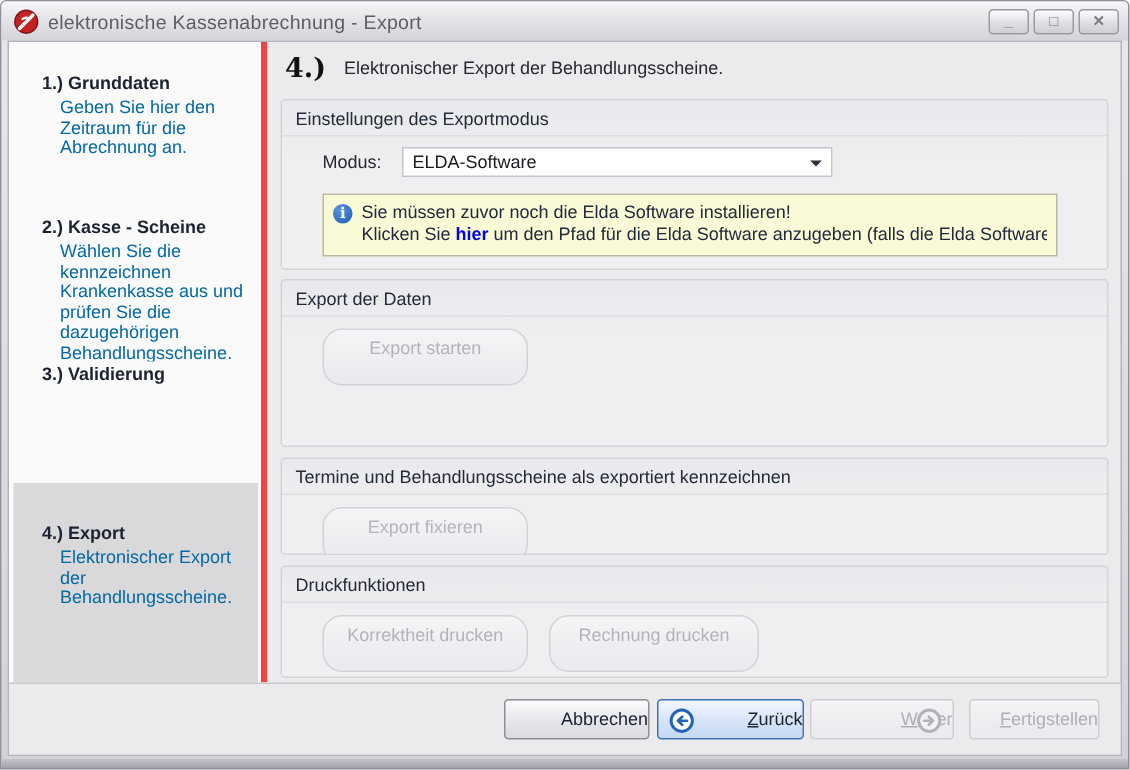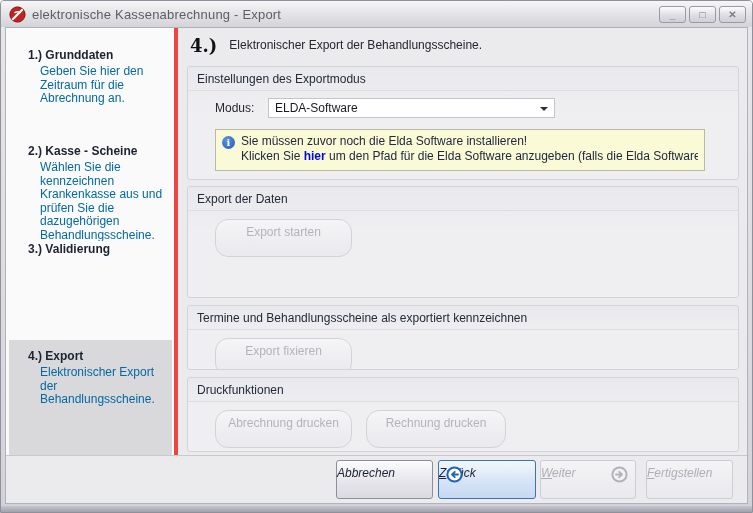--- a/index.html
+++ b/index.html
@@ -31,21 +31,21 @@
   
   .sidebar { position:absolute; top:0; left:0; width:172px; bottom:48px;
              background:#fafafb; border-right:4px solid #ef4444; }
   .step { position:absolute; left:10px; right:4px; }
   .step-head { font-weight:bold; color:#1c2230; padding-left:12px; text-indent:-12px; margin-left:12px; }
   .step-desc { color:#0369a1; margin-left:24px; margin-top:3px; line-height:13.5px; width:130px; }
   .step-1 { top:20px; }
   .step-2 { top:116px; }
   .step-2 .step-desc { height:80px; overflow:hidden; }
   .step-3 { top:214px; background:#fafafb; }
-  .step-4 { top:312px; left:3px; right:2px; height:148px; background:#d9d9dc; padding:9px 4px 0 7px; }
+  .step-4 { top:294px; left:3px; right:2px; height:148px; background:#d9d9dc; padding:26px 4px 0 7px; }
 
   
   .main { position:absolute; top:0; left:173px; right:0; bottom:48px; padding:8px 8px 0 8px; }
   .main-header { height:26px; display:flex; align-items:flex-start; margin-left:3px; }
   .big-step { font-family:"DejaVu Serif", serif; font-weight:bold; font-size:18px;
               color:#111; line-height:20px; margin-right:12px; }
   .main-title { color:#26262e; padding-top:2px; }
 
   .group { border:1px solid #d3d3da; border-radius:3px;
            background:linear-gradient(#e9e9ed, #efeff2 40%); overflow:hidden; }
@@ -75,22 +75,22 @@
   .btn-disabled { height:38px; border:1px solid #d2d2d9; border-radius:13px;
                   background:linear-gradient(#f5f5f7,#e9e9ee);
                   color:#b3b3bc; text-align:center; line-height:24px; }
   .group-body-row { display:flex; gap:14px; margin:8px 0 0 27px; }
   .w137 { width:137px; } .w140 { width:140px; }
 
   
   .footer { position:absolute; left:0; right:0; bottom:0; height:48px;
             border-top:1px solid #c8c8ce; display:flex; align-items:center;
             justify-content:flex-end; padding-right:14px; background:#ebebee; }
-  .fbtn { height:39px; border-radius:3px; text-align:left; line-height:25px;
-          position:relative; color:#1c2230;font-style:italic; }
+  .fbtn { height:27px; border-radius:3px; text-align:right; line-height:25px;
+          position:relative; color:#1c2230; }
   .btn-cancel { width:97px; border:1px solid #8e8e98;
                 background:linear-gradient(#fcfcfd,#e4e4ea 60%,#dadae1); margin-right:5px; }
   .btn-back { width:98px; border:1px solid #3c72b8;
               background:linear-gradient(#f2f7fd,#d4e2f6 60%,#c6d9f2); margin-right:4px; }
   .btn-next { width:96px; border:1px solid #cdcdd4;
               background:linear-gradient(#f4f4f6,#e9e9ee); color:#aeaeb8; margin-right:10px; }
   .btn-finish { width:87px; border:1px solid #cdcdd4;
                 background:linear-gradient(#f4f4f6,#e9e9ee); color:#aeaeb8; }
   .fbtn .u { text-decoration:underline; }
   .nav-icon { position:absolute; top:5px; width:17px; height:17px; }
@@ -175,21 +175,21 @@
       <div class="group g3">
         <div class="group-title">Termine und Behandlungsscheine als exportiert kennzeichnen</div>
         <div class="group-body-row">
           <div class="btn-disabled w137">Export fixieren</div>
         </div>
       </div>
 
       <div class="group g4">
         <div class="group-title">Druckfunktionen</div>
         <div class="group-body-row">
-          <div class="btn-disabled w137">Abrechnung drucken</div>
+          <div class="btn-disabled w137">Korrektheit drucken</div>
           <div class="btn-disabled w140">Rechnung drucken</div>
         </div>
       </div>
 
     </div>
 
     <div class="footer">
       <div class="fbtn btn-cancel">
         <span>Abbrechen</span>
       </div>

